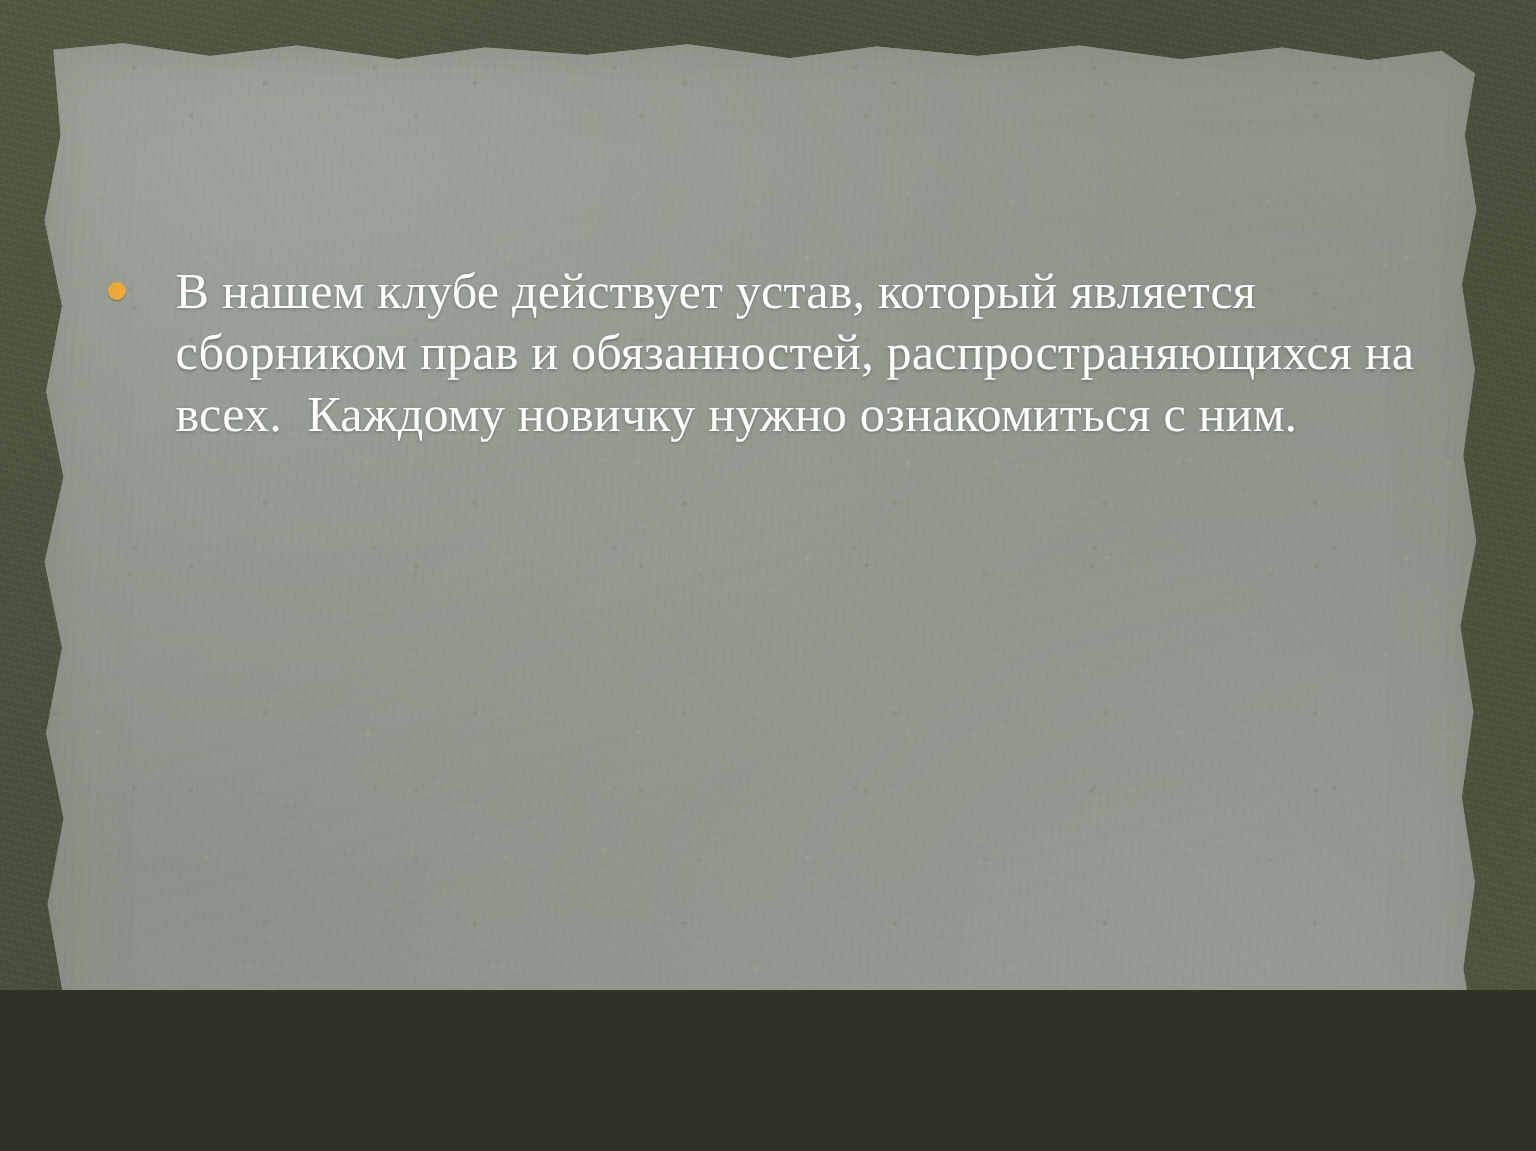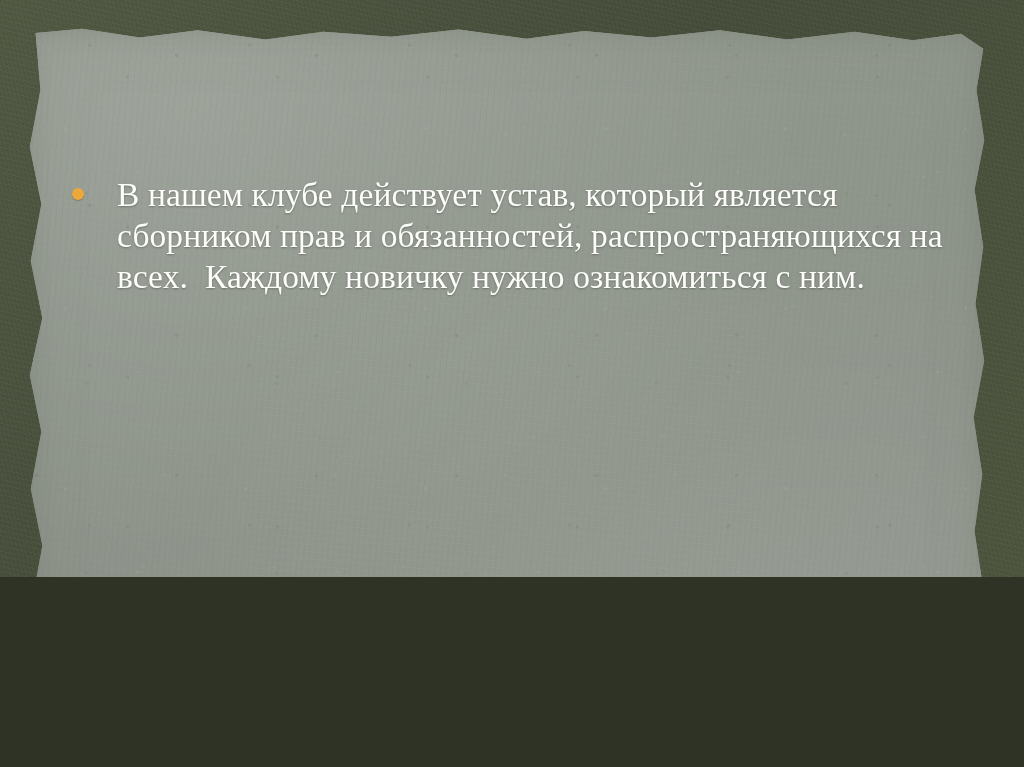--- a/index.html
+++ b/index.html
@@ -4,21 +4,21 @@
 <style>
   html, body {
     margin: 0;
     padding: 0;
     background: #2e3326;
   }
 
   #slide {
     position: relative;
     width: 1024px;
-    height: 577px;
+    height: 660px;
     overflow: hidden;
     
     background-color: #4d5440;
     background-image:
       radial-gradient(circle at 12% 18%, rgba(255,255,255,0.05) 0 2px, transparent 3px),
       radial-gradient(circle at 38% 62%, rgba(0,0,0,0.07) 0 2px, transparent 3px),
       radial-gradient(circle at 71% 31%, rgba(255,255,255,0.04) 0 2px, transparent 3px),
       radial-gradient(circle at 88% 79%, rgba(0,0,0,0.08) 0 2px, transparent 3px),
       linear-gradient(135deg, #525a44 0%, #474e3b 45%, #4f563f 100%);
     font-family: "Liberation Serif", serif;

